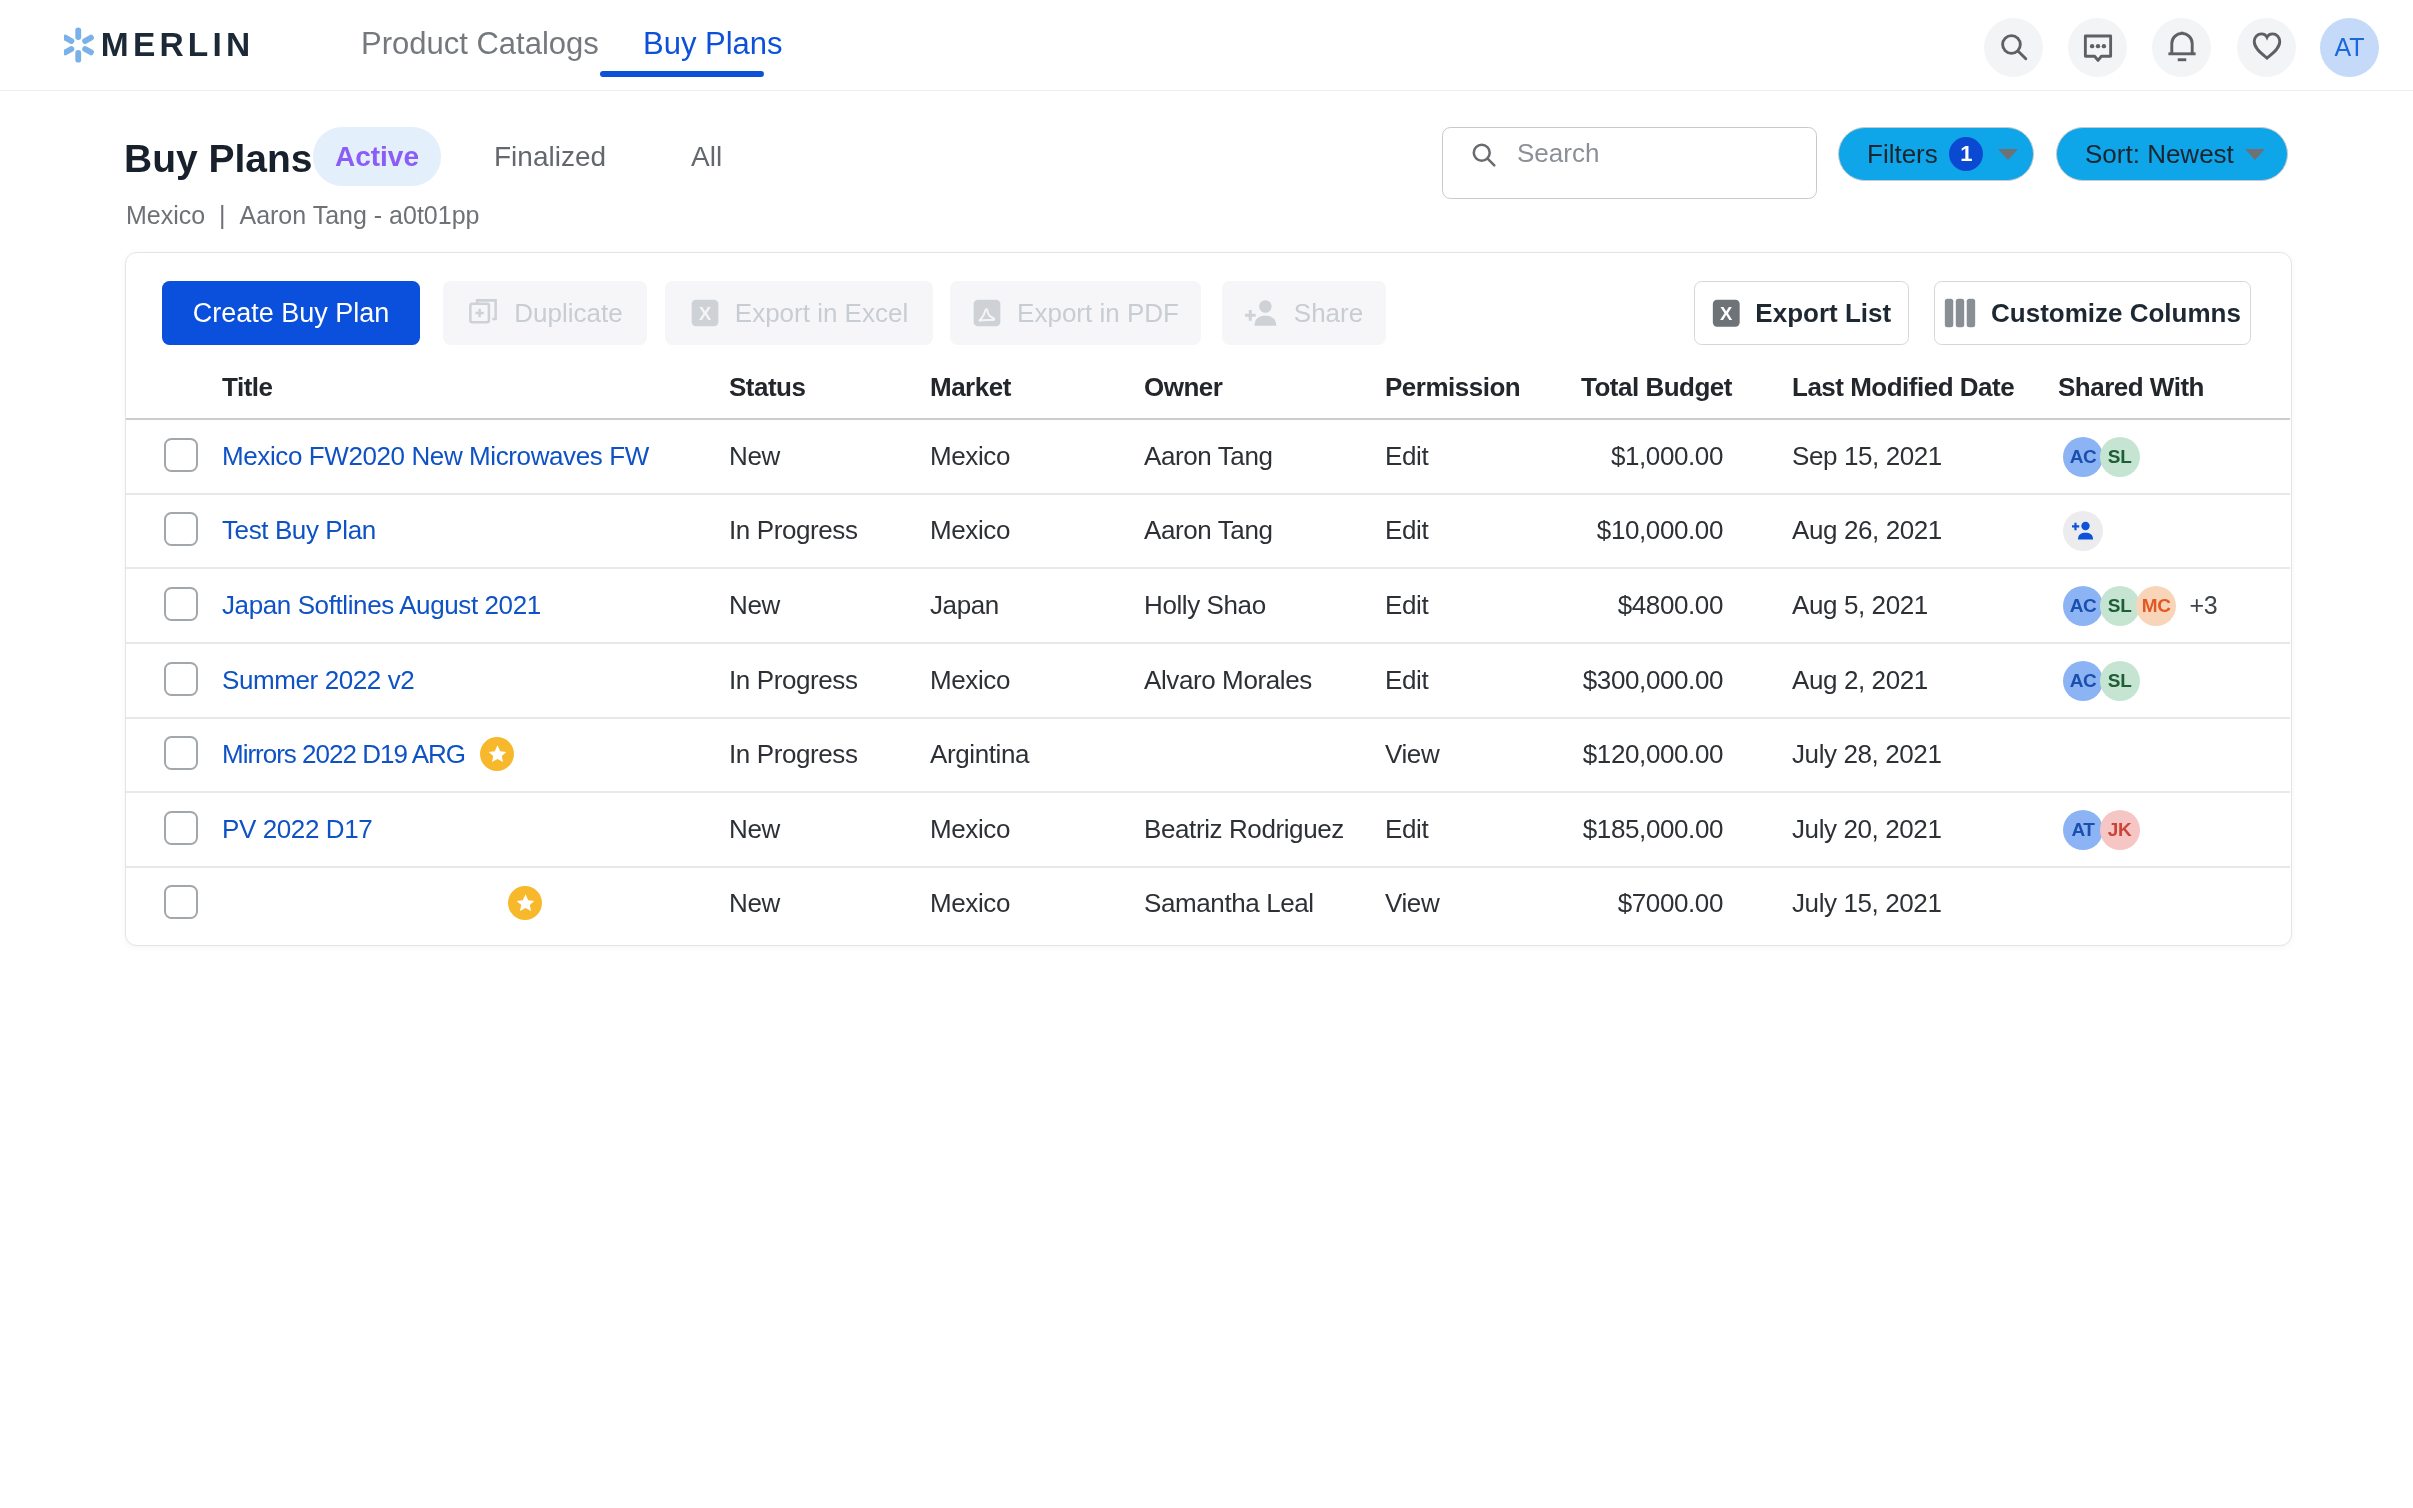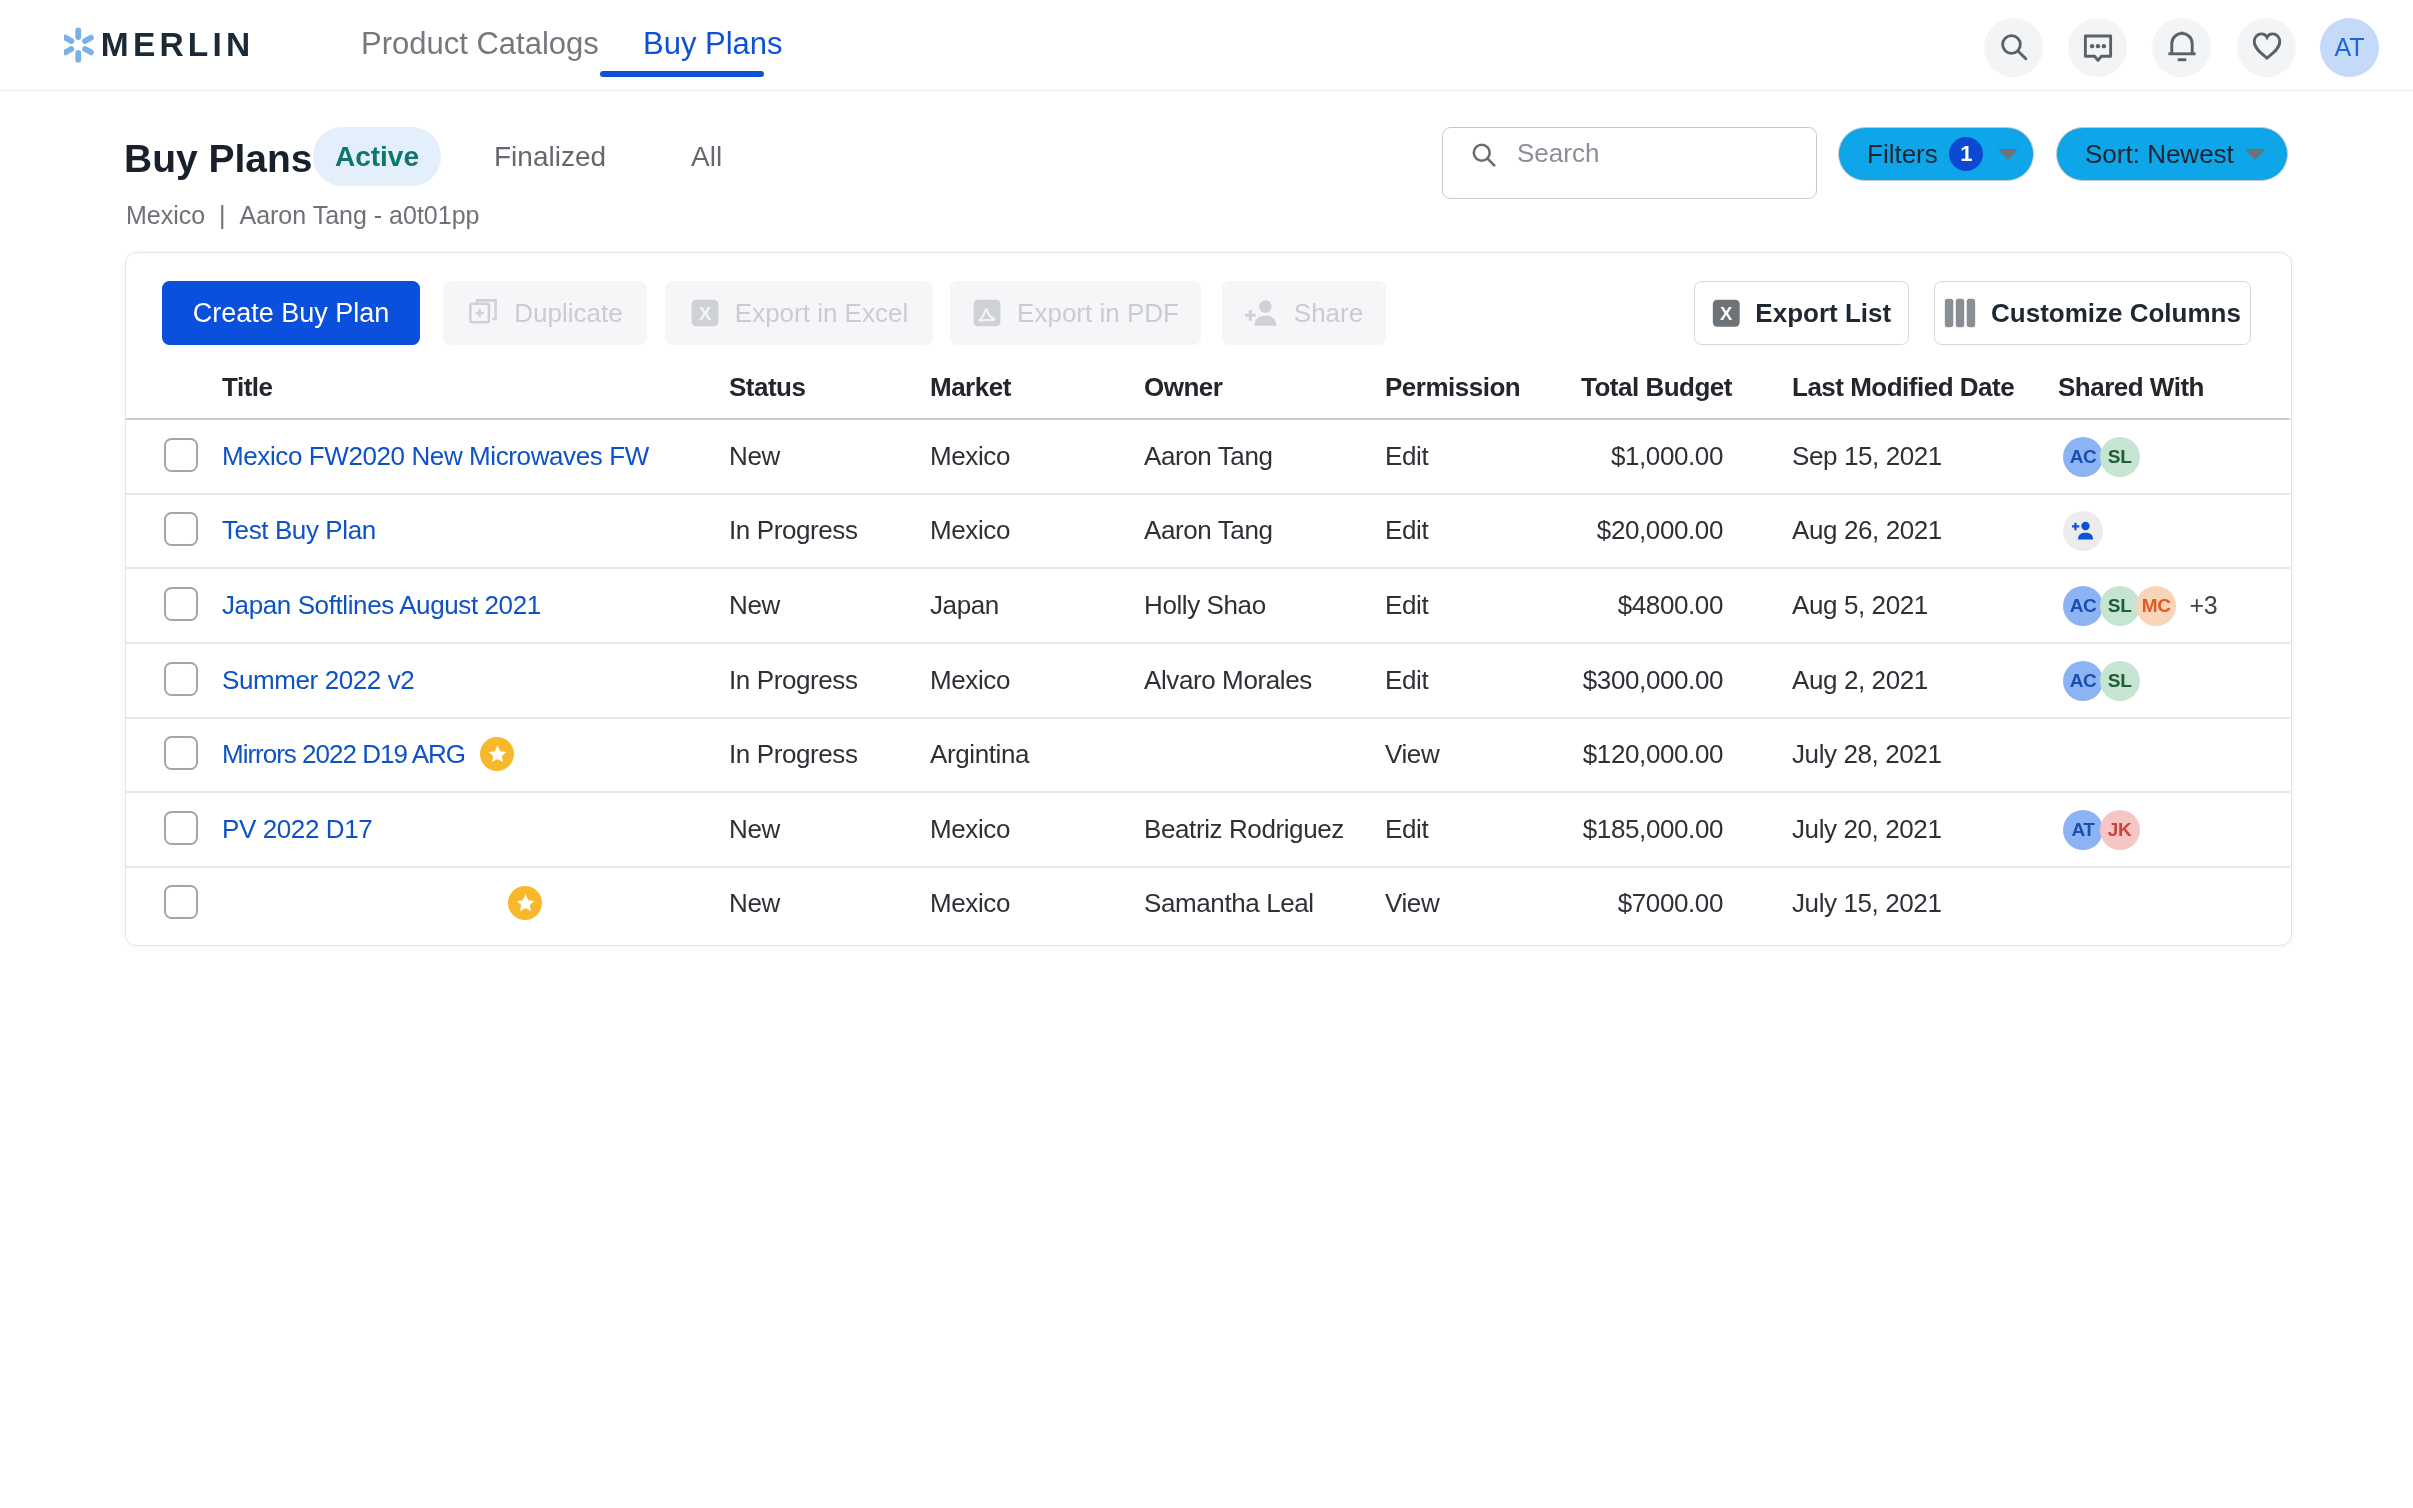--- a/index.html
+++ b/index.html
@@ -11,21 +11,21 @@
 #logo { position:absolute; left:64px; top:18.4px; width:268px; height:54px; }
 .nav-item { position:absolute; top:0; height:91px; line-height:87px; font-size:31px; color:#75797e; }
 #nav1 { left:361px; }
 #nav2 { left:643px; color:#0c51d8; }
 #nav-underline { position:absolute; left:600px; top:71px; width:164px; height:5.9px; border-radius:3.4px; background:#0c51d8; }
 .hicon { position:absolute; top:17.6px; width:59px; height:59px; border-radius:50%; background:#f3f4f6; display:flex; align-items:center; justify-content:center; }
 #av-top { position:absolute; top:17.6px; width:59px; height:59px; border-radius:50%; background:#c4daf8; color:#1a68dc; font-size:25px; font-weight:400; display:flex; align-items:center; justify-content:center; }
 
 
 #h1 { position:absolute; left:124px; top:137px; font-size:39px; font-weight:700; color:#17202b; }
-#tab-active { position:absolute; left:313px; top:127px; width:128px; height:59px; border-radius:29px; background:#e4effc; color:#0f766e; font-size:28px; font-weight:600; display:flex; align-items:center; justify-content:center; }
+#tab-active { position:absolute; left:313px; top:127px; width:128px; height:59px; border-radius:29px; background:#e4effc; color:#8b5cf6; font-size:28px; font-weight:600; display:flex; align-items:center; justify-content:center; }
 .tab-plain { position:absolute; top:127px; height:59px; line-height:59px; font-size:28px; color:#64686e; font-weight:500;text-align:right; }
 #tab-fin { left:494px; }
 #tab-all { left:691px; }
 #subtitle { position:absolute; left:126px; top:201px; font-size:25px; color:#6e7277; }
 
 
 #searchbox { position:absolute; left:1442px; top:127px; width:375px; height:72px; border:1.7px solid #c6c9cd; border-radius:8.4px; }
 #searchbox svg { position:absolute; left:27px; top:12.6px; }
 #searchbox .ph { position:absolute; left:74px; top:0; height:51px; line-height:51px; font-size:26px; color:#8b9096; }
 .pill { position:absolute; top:127px; height:54px; border:1.7px solid #c6c9cd; border-radius:28px; background:#0ea5e9; display:flex; align-items:center; }
@@ -222,21 +222,21 @@
         </div>
       <div class="sep"></div>
     </div>
     <div class="row" style="top:241px">
       <div class="c-check"></div>
       <div class="cell c-title">Test Buy Plan</div>
       <div class="cell c-status">In Progress</div>
       <div class="cell c-market">Mexico</div>
       <div class="cell c-owner">Aaron Tang</div>
       <div class="cell c-perm">Edit</div>
-      <div class="cell c-budget">$20,000.00</div>
+      <div class="cell c-budget">$10,000.00</div>
       <div class="cell c-date">Aug 26, 2021</div>
       <div class="cell c-shared">
         <div class="av av-gray">
           <svg width="22" height="18.4" viewBox="0 0 26 22">
             <circle cx="16" cy="6" r="5" fill="#0d52d8"></circle>
             <path d="M7 22 c0 -6 4 -8 9 -8 c5 0 9 2 9 8 z" fill="#0d52d8"></path>
             <path d="M4 2 v9 M-0.5 6.5 h9" stroke="#0d52d8" stroke-width="2.6"></path>
           </svg>
         </div>
       </div>

